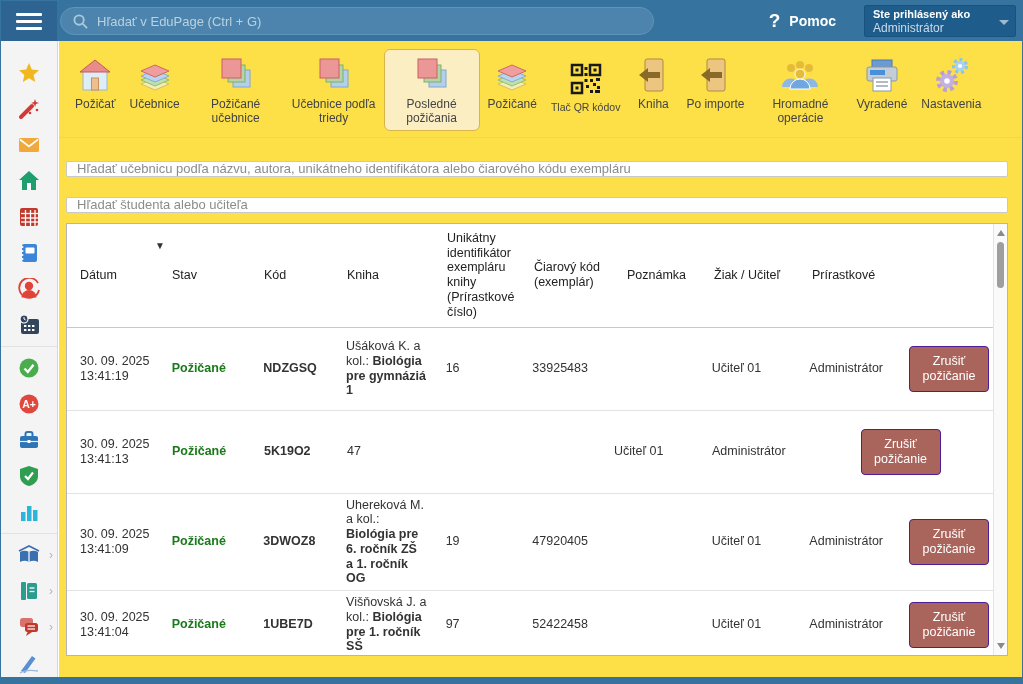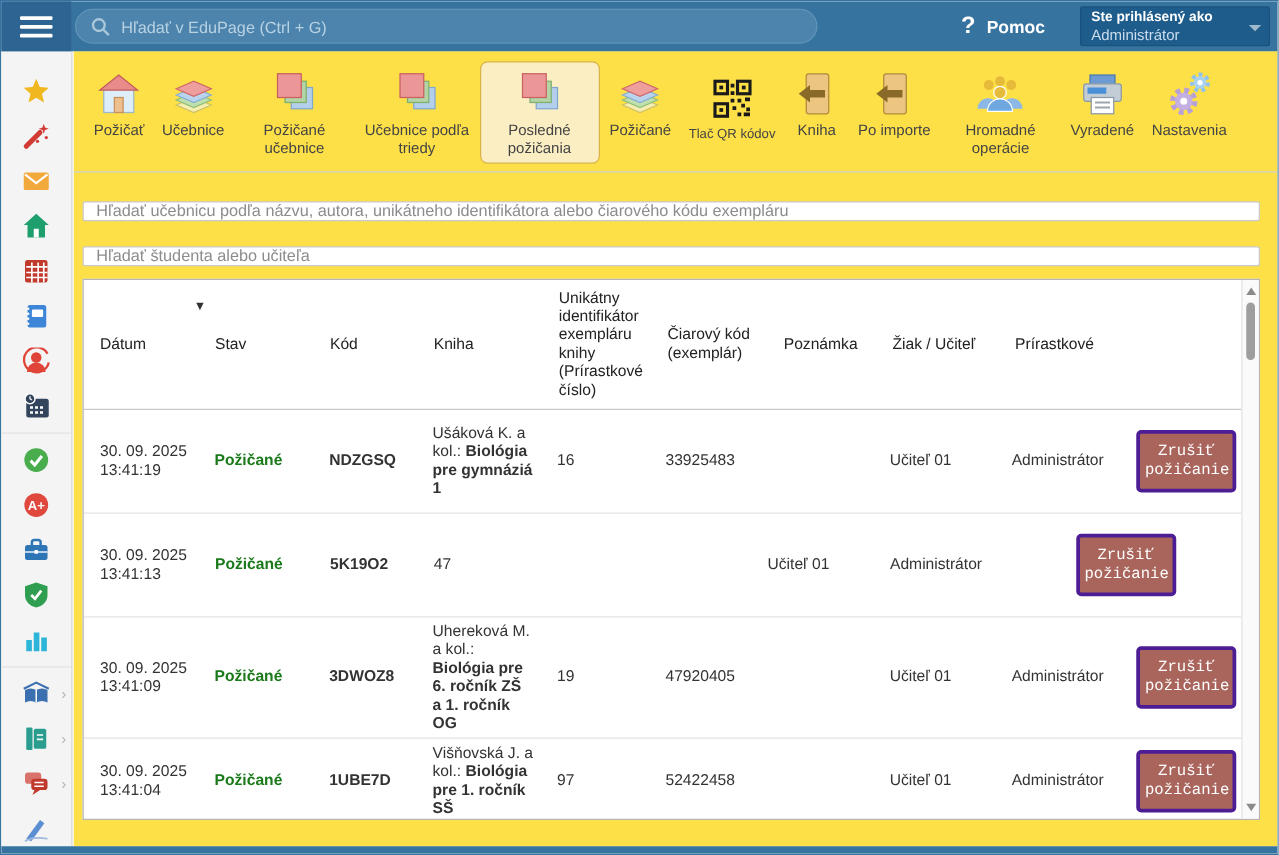--- a/index.html
+++ b/index.html
@@ -51,21 +51,21 @@
   .sort-ind { position:absolute; left:88px; top:16px; font-size:10px; color:#333; }
   .trow { display:flex; align-items:center; border-bottom:1px solid #e3e3e3; font-size:12.5px; color:#333; }
   .r83 { min-height:83px; } .r58 { min-height:58px; }
   .cell { padding:4px 6px 4px 13px; line-height:1.18; }
   .c1 { width:92px; } .c2 { width:92px; } .c3 { width:83px; } .c4 { width:100px; }
   .c5 { width:87px; } .c6 { width:93px; } .c7 { width:87px; } .c8 { width:98px; }
   .c9 { width:100px; } .c10 { flex:1; display:flex; justify-content:center; padding-right:18px; }
   .status { color:#1a7a1a; font-weight:bold; }
   .code { font-weight:bold; }
   .book b { font-weight:bold; }
-  .cancel-btn { width:80px; padding:7px 4px; background:#a9655c; border:3px solid #4c1d95; border-radius:4px; color:#fff; font-size:12.5px; line-height:1.2; font-family:Liberation Mono, monospace; cursor:pointer; }
+  .cancel-btn { width:80px; padding:7px 4px; background:#a9655c; border:1px solid #4c1d95; border-radius:4px; color:#fff; font-size:12.5px; line-height:1.2; font-family:Liberation Sans, sans-serif; cursor:pointer; }
   
   .vscroll { position:absolute; top:0; right:0; bottom:0; width:14px; background:#fafafa; border-left:1px solid #e4e4e4; }
   .vs-up, .vs-down { position:absolute; left:3px; width:0; height:0; border-left:4px solid transparent; border-right:4px solid transparent; }
   .vs-up { top:6px; border-bottom:6px solid #8a8a8a; }
   .vs-down { bottom:6px; border-top:6px solid #8a8a8a; }
   .vs-thumb { position:absolute; top:18px; left:3px; width:7px; height:46px; background:#9e9e9e; border-radius:4px; cursor:pointer; }
   
   .bottombar { position:absolute; left:0; right:0; bottom:0; height:6px; background:#36749f; }
 </style>
 </head>

